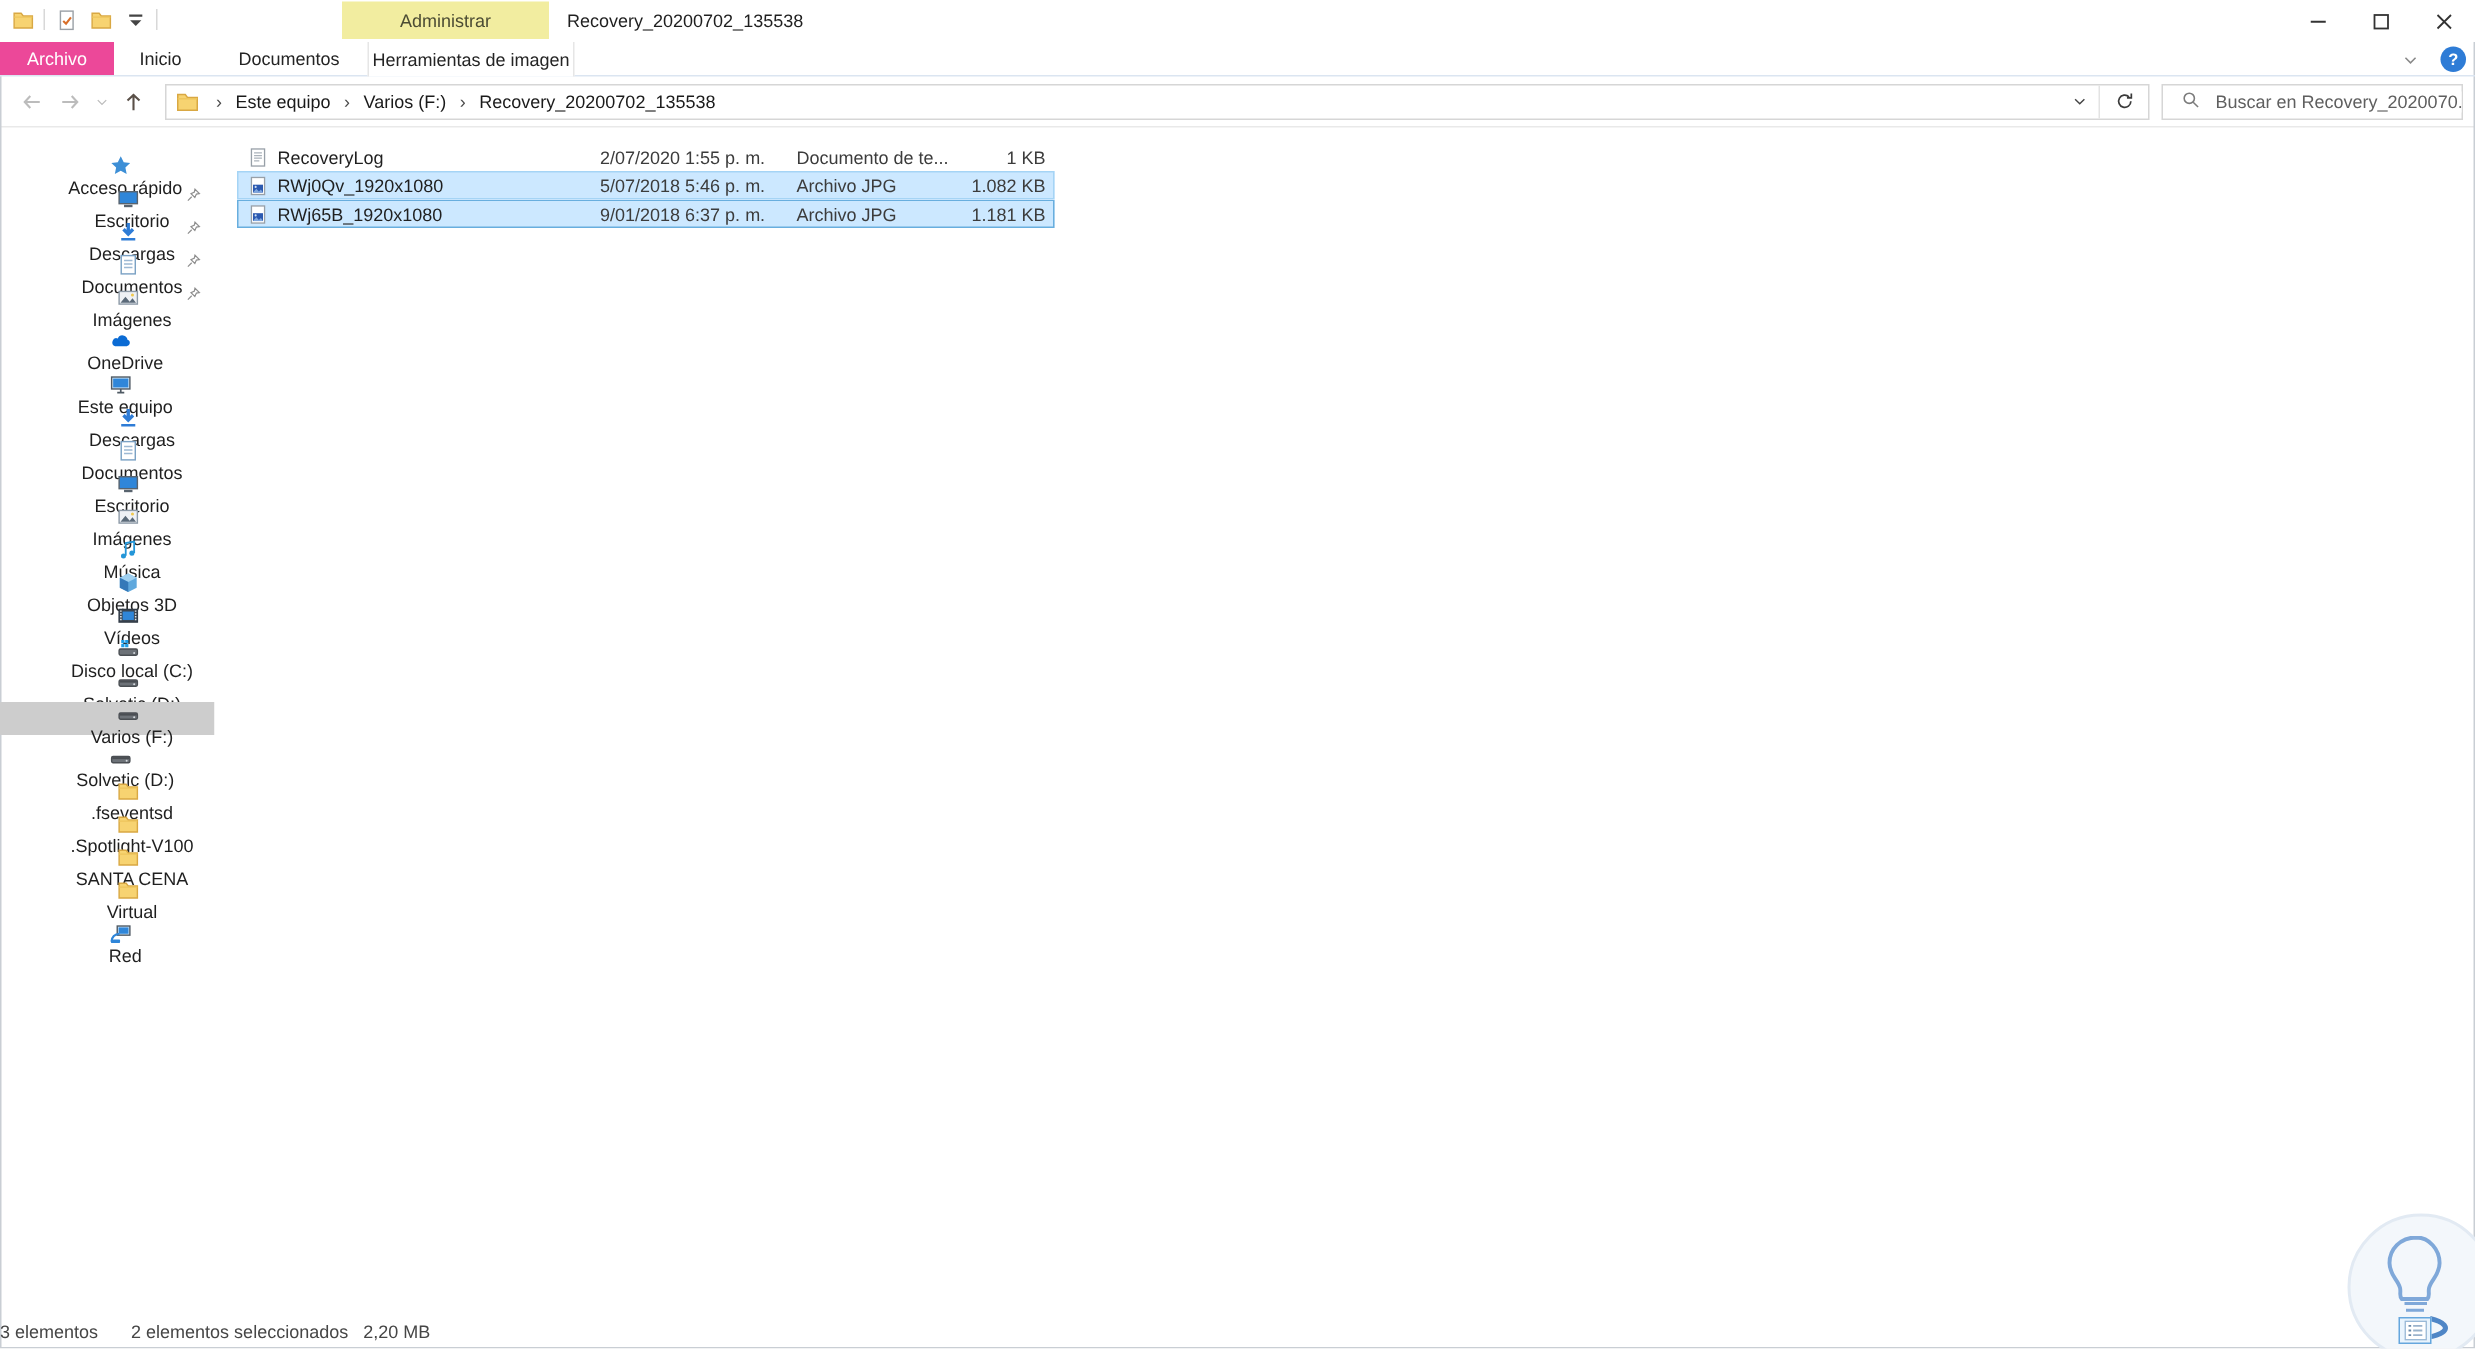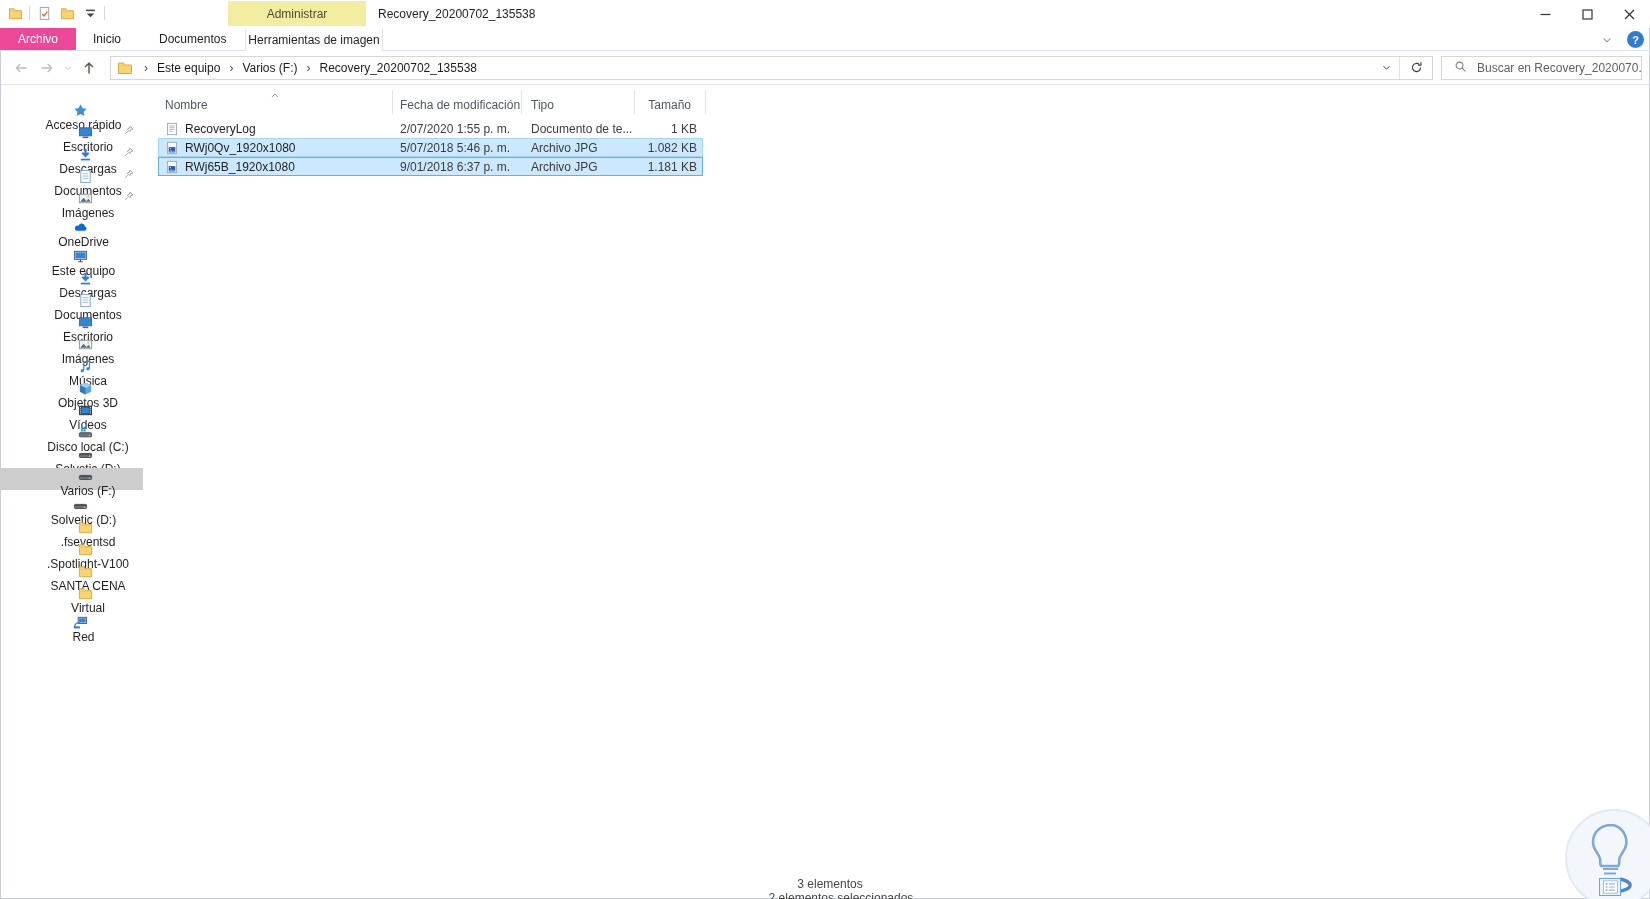--- a/index.html
+++ b/index.html
@@ -90,21 +90,21 @@
   .frow.selected { background:#cce8ff; box-shadow:inset 0 0 0 1px #a5d4f5; }
   .frow.focused { box-shadow:inset 0 0 0 1px #68aede; }
   .cell-name { width:235px; display:flex; align-items:center; gap:6px; padding-left:7px; }
   .cell-date { width:129px; padding-left:7px; color:#3c3c3c; }
   .cell-type { width:113px; padding-left:9px; color:#3c3c3c; }
   .cell-size { width:68px; text-align:right; padding-right:6px; color:#3c3c3c; }
   .ficon { width:14px; height:14px; flex:none; }
   .ficon svg { width:14px; height:14px; }
 
   
-  .statusbar { position:relative; height:22px; display:flex; align-items:center; padding-left:10px; color:#464646;flex-direction:column; }
+  .statusbar { position:relative; height:22px; display:flex; align-items:center; color:#464646; }
   .status-sel { margin-left:22px; }
   .status-size { margin-left:10px; }
   .view-toggles { position:absolute; right:5px; bottom:3px; display:flex; gap:2px; }
   .view-btn { width:22px; height:18px; display:flex; align-items:center; justify-content:center; background:transparent; }
   .view-btn.active { border:1px solid #66a7dd; background:#e9f4fd; z-index:6; position:relative; }
   .view-btn svg { width:17px; height:14px; }
   .watermark { position:absolute; right:-14px; bottom:-14px; width:110px; height:110px; z-index:5; pointer-events:none; }
 </style>
 </head>
 <body>
@@ -482,37 +482,20 @@
                 <rect x="1" y="12" width="6.5" height="2.5" rx=".5" fill="#2f86d9"></rect>
               </svg>
             </span>
           <span class="slabel">Red</span>
         </div>
       </div>
 
     </aside>
 
     <section class="content">
-      <div class="colheaders">
-        <div class="hcell h-name">
-          <span class="sort-caret"><svg viewBox="0 0 16 10">
-                <path d="M3 7.5L8 2.5l5 5" fill="none" stroke="currentColor" stroke-width="1.4"></path>
-              </svg></span>
-          <span>Nombre</span>
-        </div>
-        <div class="hcell h-date">
-          <span>Fecha de modificación</span>
-        </div>
-        <div class="hcell h-type">
-          <span>Tipo</span>
-        </div>
-        <div class="hcell h-size">
-          <span>Tamaño</span>
-        </div>
-      </div>
 
       <div class="rows">
         <div class="frow">
           <div class="cell-name">
             <span class="ficon"><svg viewBox="0 0 16 16">
                   <rect x="3" y="1.5" width="10" height="13" fill="#fff" stroke="#98a0a8"></rect>
                   <path d="M5 4.5h6M5 6.5h6M5 8.5h6M5 10.5h4" stroke="#aab2ba" stroke-width="1"></path>
                 </svg></span>
             <span>RecoveryLog</span>
           </div>

